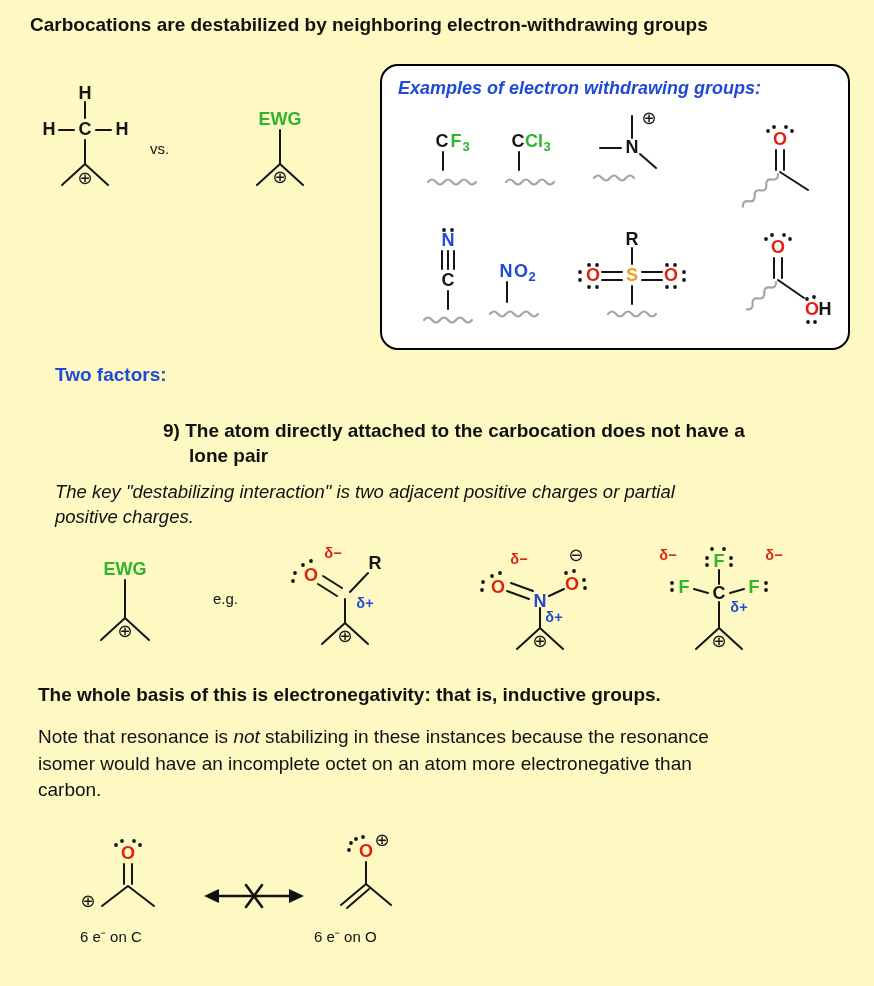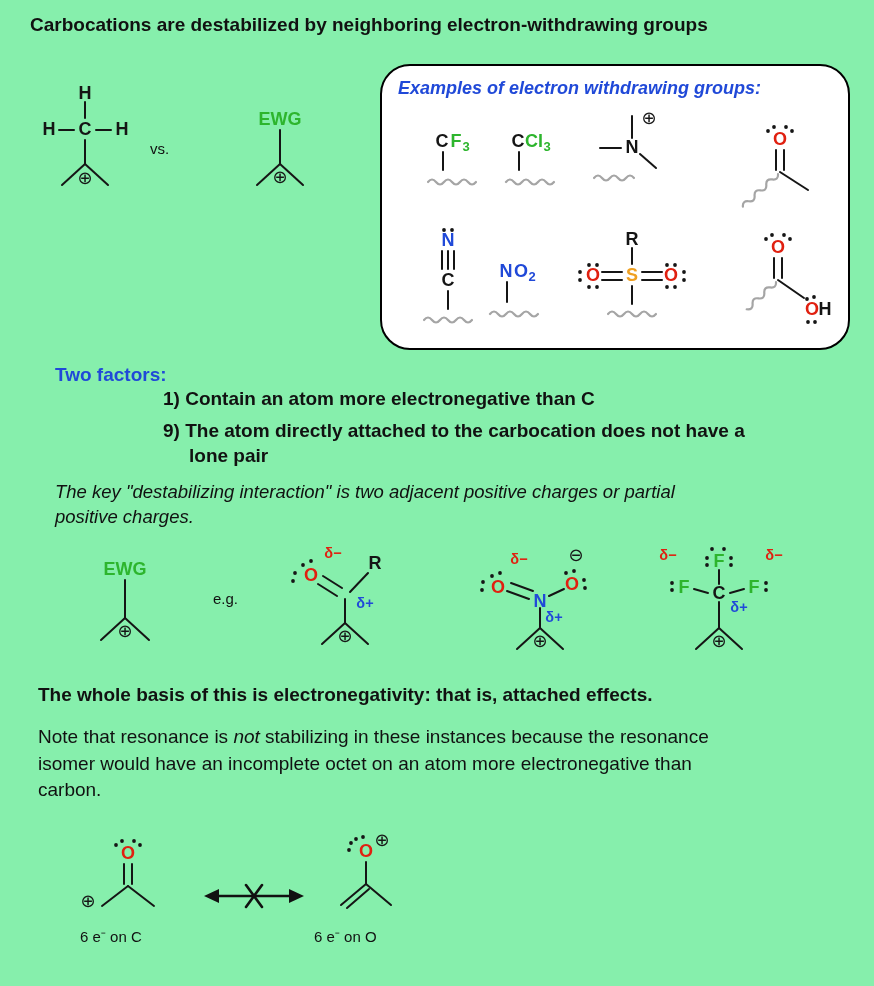--- a/index.html
+++ b/index.html
@@ -1,26 +1,26 @@
 <!DOCTYPE html>
 <html><head>
 <meta charset="utf-8">
 <style>
   *{margin:0;padding:0;box-sizing:border-box}
   body{background:#fff}
-  .page{position:relative;width:874px;height:986px;background:#86efac;font-family:"Liberation Sans",sans-serif;color:#111;overflow:hidden}
+  .page{position:relative;width:874px;height:986px;background:#fef9c3;font-family:"Liberation Sans",sans-serif;color:#111;overflow:hidden}
   .abs{position:absolute}
   svg.struct{position:absolute;overflow:visible}
   .title{font-weight:700;font-size:19px}
   .blue-label{color:#2049d8;font-weight:700;font-size:19px}
   .factor{font-weight:700;font-size:19px;line-height:1.33}
   .hang{text-indent:-26px;padding-left:26px}
   .italic-note{font-style:italic;font-size:18.5px;line-height:1.35}
   .body-text{font-size:19px;line-height:1.4}
-  .box{position:absolute;border:2.6px solid #000;border-radius:30px;background:#fff}
+  .box{position:absolute;border:2.6px solid #000;border-radius:18px;background:#fff}
   .box-title{position:absolute;color:#2049d8;font-style:italic;font-weight:700;font-size:18px}
   .small-label{font-size:15px}
   .forbidden{position:absolute;font-style:italic;font-size:18.5px;line-height:1.38}
   .forbid-title{color:#e02010;font-weight:700}
   .b{font-weight:700}
   .i{font-style:italic}
   svg text{font-family:"Liberation Sans",sans-serif;text-anchor:middle;dominant-baseline:middle}
   .atom{font-weight:700;font-size:18px;fill:#151515}
   .sub{font-size:13px}
   .red{fill:#e02010}
@@ -187,21 +187,20 @@
         <line class="bond" x1="54" y1="28" x2="54" y2="48"></line>
         <line class="bond" x1="50" y1="50" x2="76" y2="68"></line>
       </g>
       <path class="squig" d="M0,0 q4,-5 8,0 t8,0 t8,0 t8,0 t8,0" transform="translate(48,52) rotate(137)"></path>
       <text class="atom red" x="84" y="80">O</text>
       <text class="atom" x="97" y="80">H</text>
     </svg>
   </div>
 
   <div class="abs blue-label" style="left:55px;top:364px">Two factors:</div>
-  <div class="abs factor" style="left:163px;top:386px;width:660px">1) Contain an atom more electronegative than C</div>
   <div class="abs factor hang" style="left:163px;top:418px;width:600px">9) The atom directly attached to the carbocation does not have a lone pair</div>
 
   <div class="abs italic-note" style="left:55px;top:480px;width:660px">The key "destabilizing interaction" is two adjacent positive charges or partial positive charges.</div>
 
   <svg class="struct" style="left:70px;top:556px" width="110" height="104">
     <text class="atom green" x="55" y="14">EWG</text>
     <g>
       <line class="bond" x1="55" y1="24" x2="55" y2="62"></line>
       <line class="bond" x1="55" y1="62" x2="31" y2="84"></line>
       <line class="bond" x1="55" y1="62" x2="79" y2="84"></line>
@@ -285,21 +284,21 @@
       <line class="bond" x1="98" y1="51" x2="84" y2="55"></line>
       <line class="bond" x1="73" y1="64" x2="73" y2="90"></line>
       <line class="bond" x1="73" y1="90" x2="50" y2="111"></line>
       <line class="bond" x1="73" y1="90" x2="96" y2="111"></line>
     </g>
     <text class="atom" x="73" y="56">C</text>
     <text class="delta blue" x="93" y="70">δ+</text>
     <text class="charge" x="73" y="104">⊕</text>
   </svg>
 
-  <div class="abs title" style="left:38px;top:684px;width:800px">The whole basis of this is electronegativity: that is, attached effects.</div>
+  <div class="abs title" style="left:38px;top:684px;width:800px">The whole basis of this is electronegativity: that is, inductive groups.</div>
 
   <div class="abs body-text" style="left:38px;top:724px;width:700px"><span>Note that resonance is </span><span class="i">not</span><span> stabilizing in these instances because the resonance isomer would have an incomplete octet on an atom more electronegative than carbon.</span></div>
 
   <svg class="struct" style="left:64px;top:834px" width="135" height="100">
     <g>
       <circle class="lp" cx="52" cy="11" r="1.9"></circle>
         <circle class="lp" cx="58" cy="7" r="1.9"></circle>
       <circle class="lp" cx="70" cy="7" r="1.9"></circle>
         <circle class="lp" cx="76" cy="11" r="1.9"></circle>
     </g>

